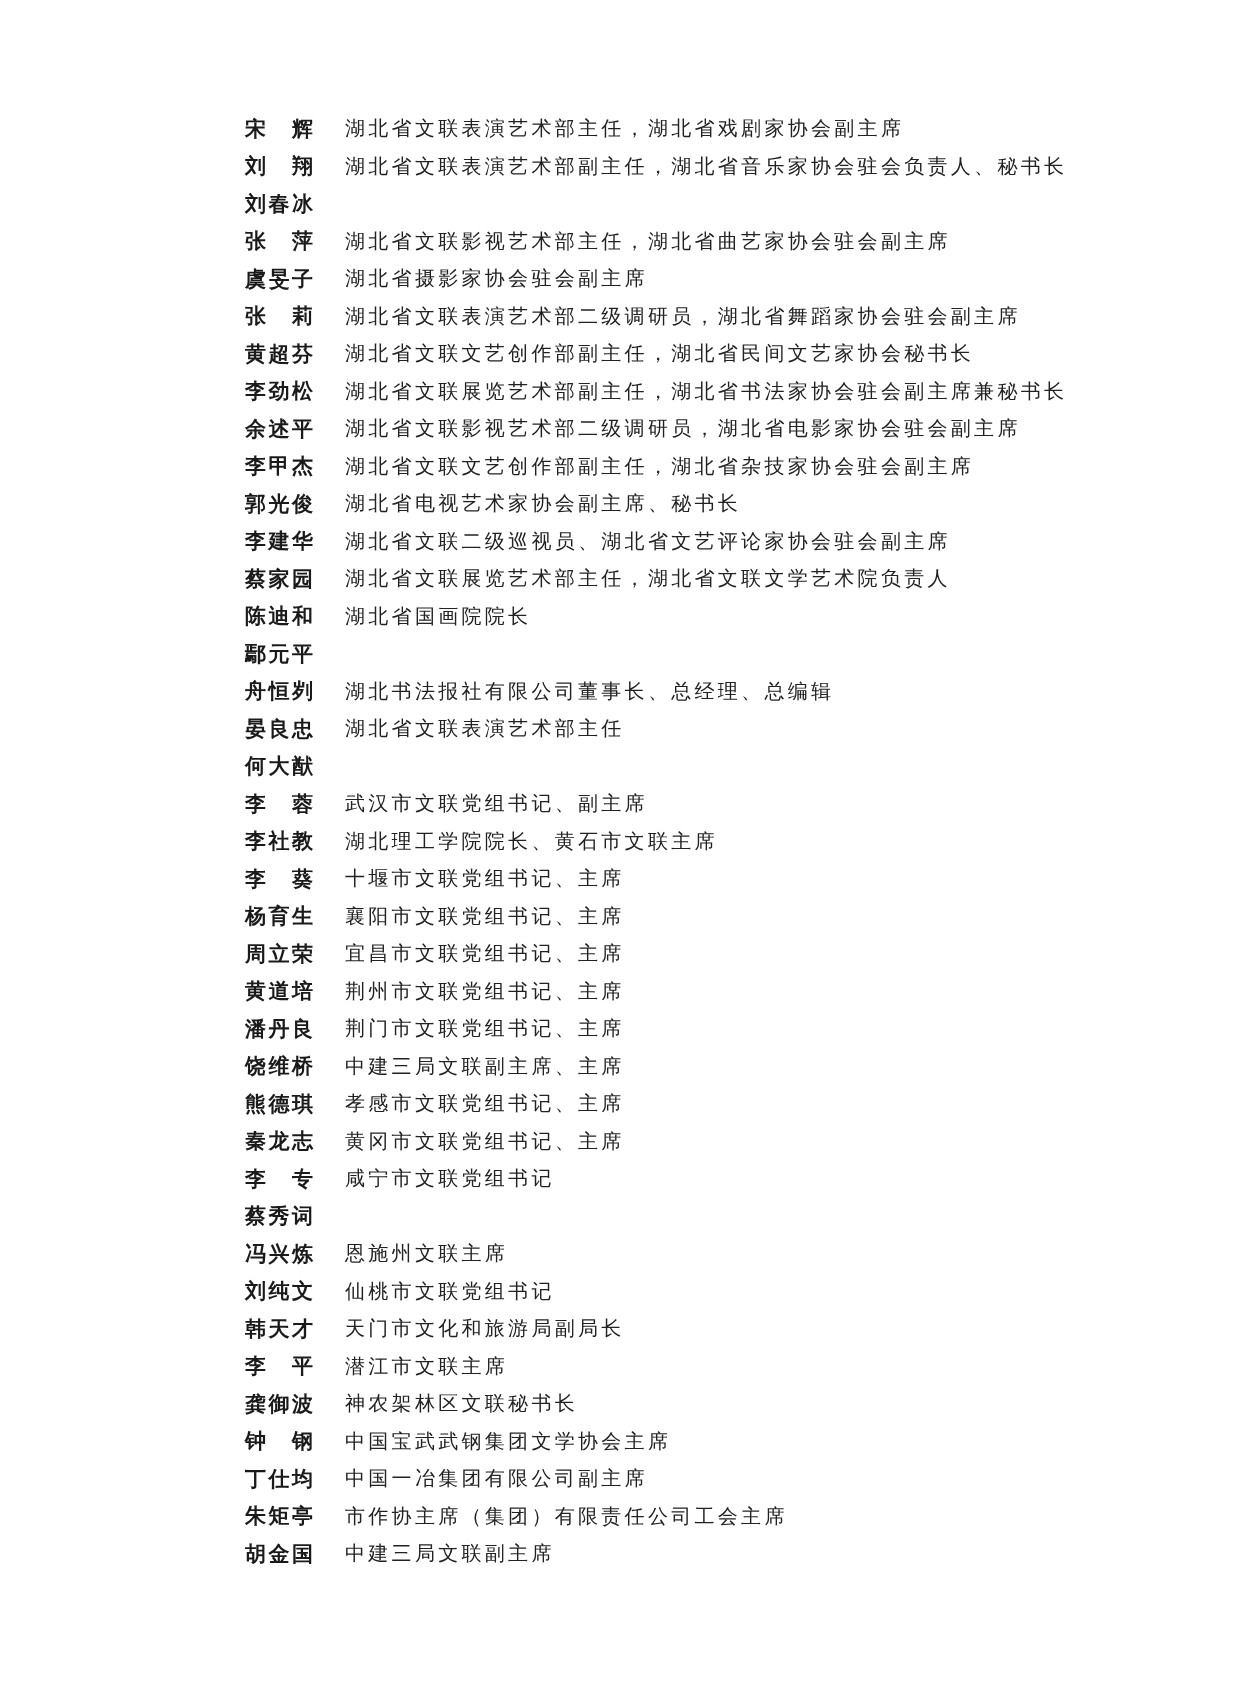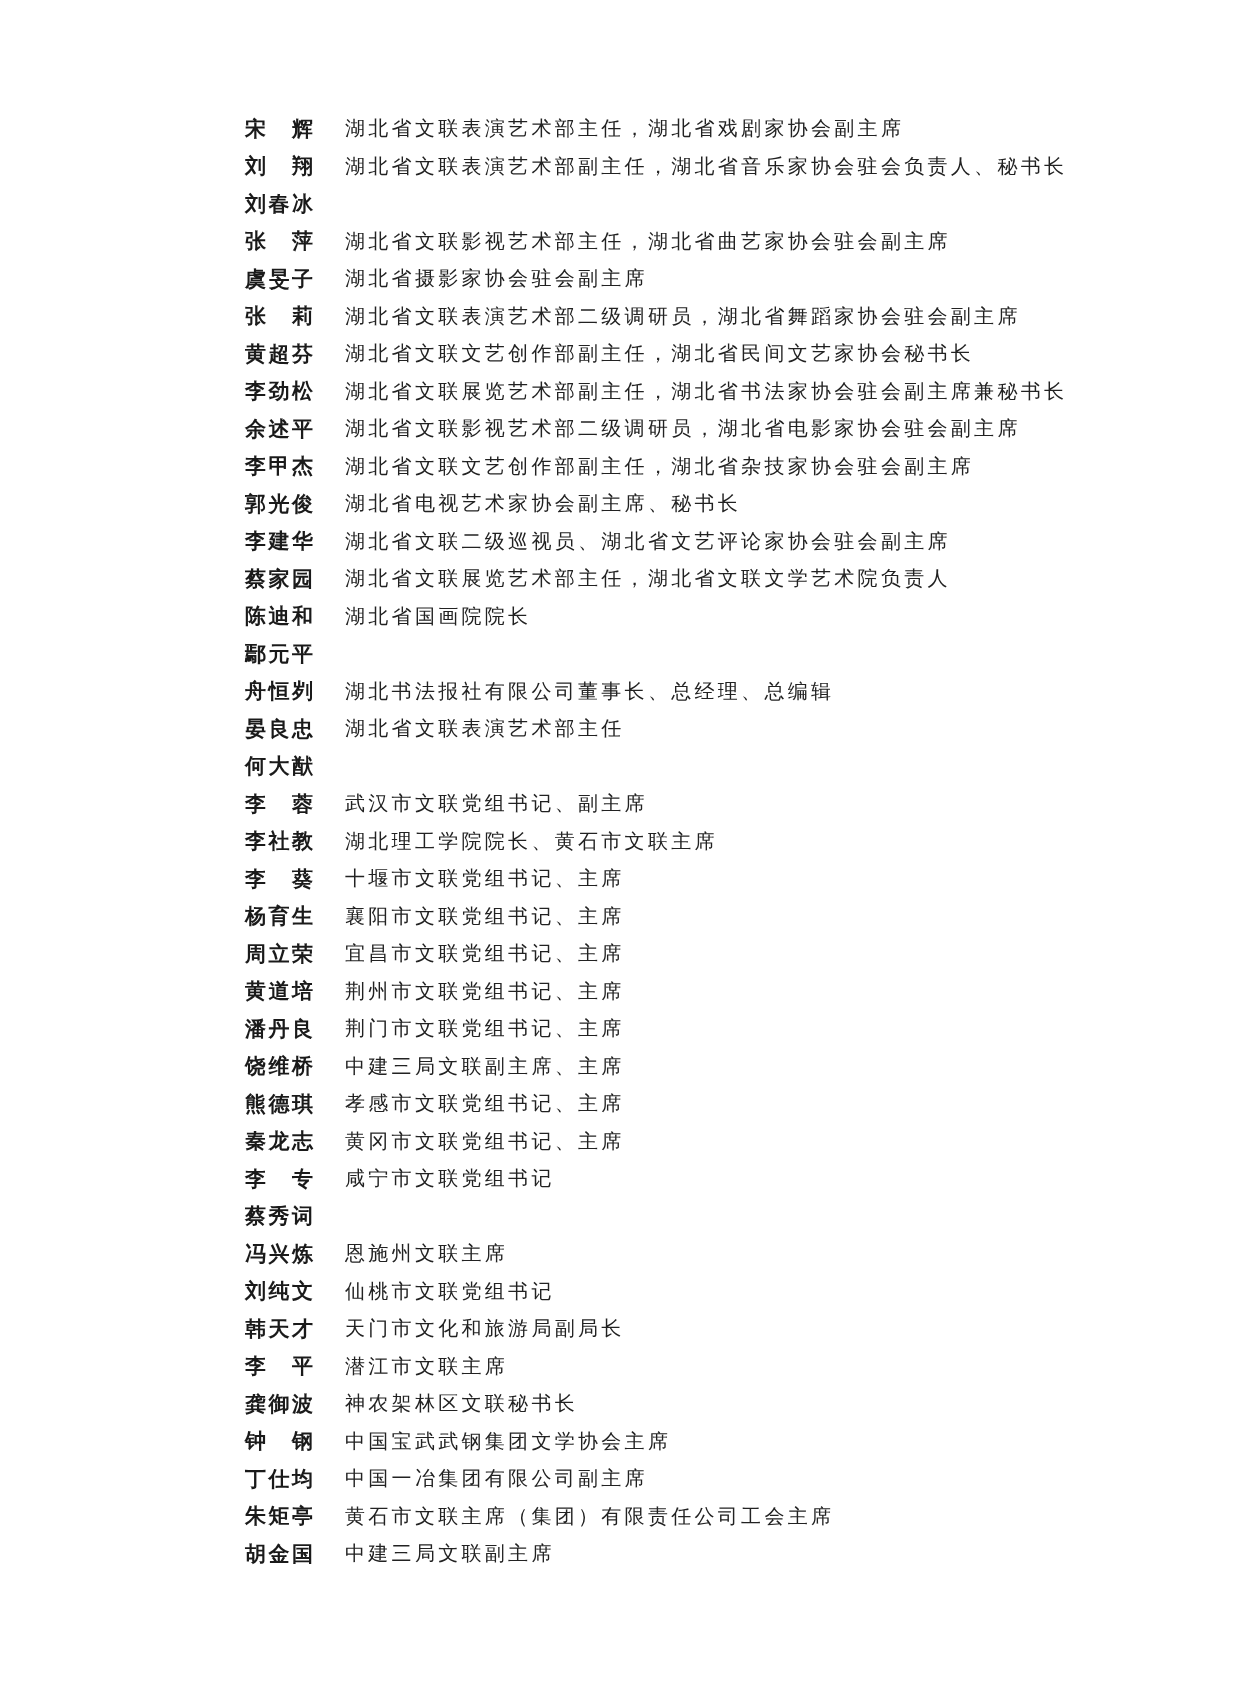--- a/index.html
+++ b/index.html
@@ -321,21 +321,21 @@
         <span>均</span>
       </div>
       <div class="title">中国一冶集团有限公司副主席</div>
     </div>
     <div class="row">
       <div class="name three">
         <span>朱</span>
         <span>矩</span>
         <span>亭</span>
       </div>
-      <div class="title">黄石市文联主席（集团）有限责任公司工会主席</div>
+      <div class="title">市作协主席（集团）有限责任公司工会主席</div>
     </div>
     <div class="row">
       <div class="name three">
         <span>胡</span>
         <span>金</span>
         <span>国</span>
       </div>
       <div class="title">中建三局文联副主席</div>
     </div>
   </div>

